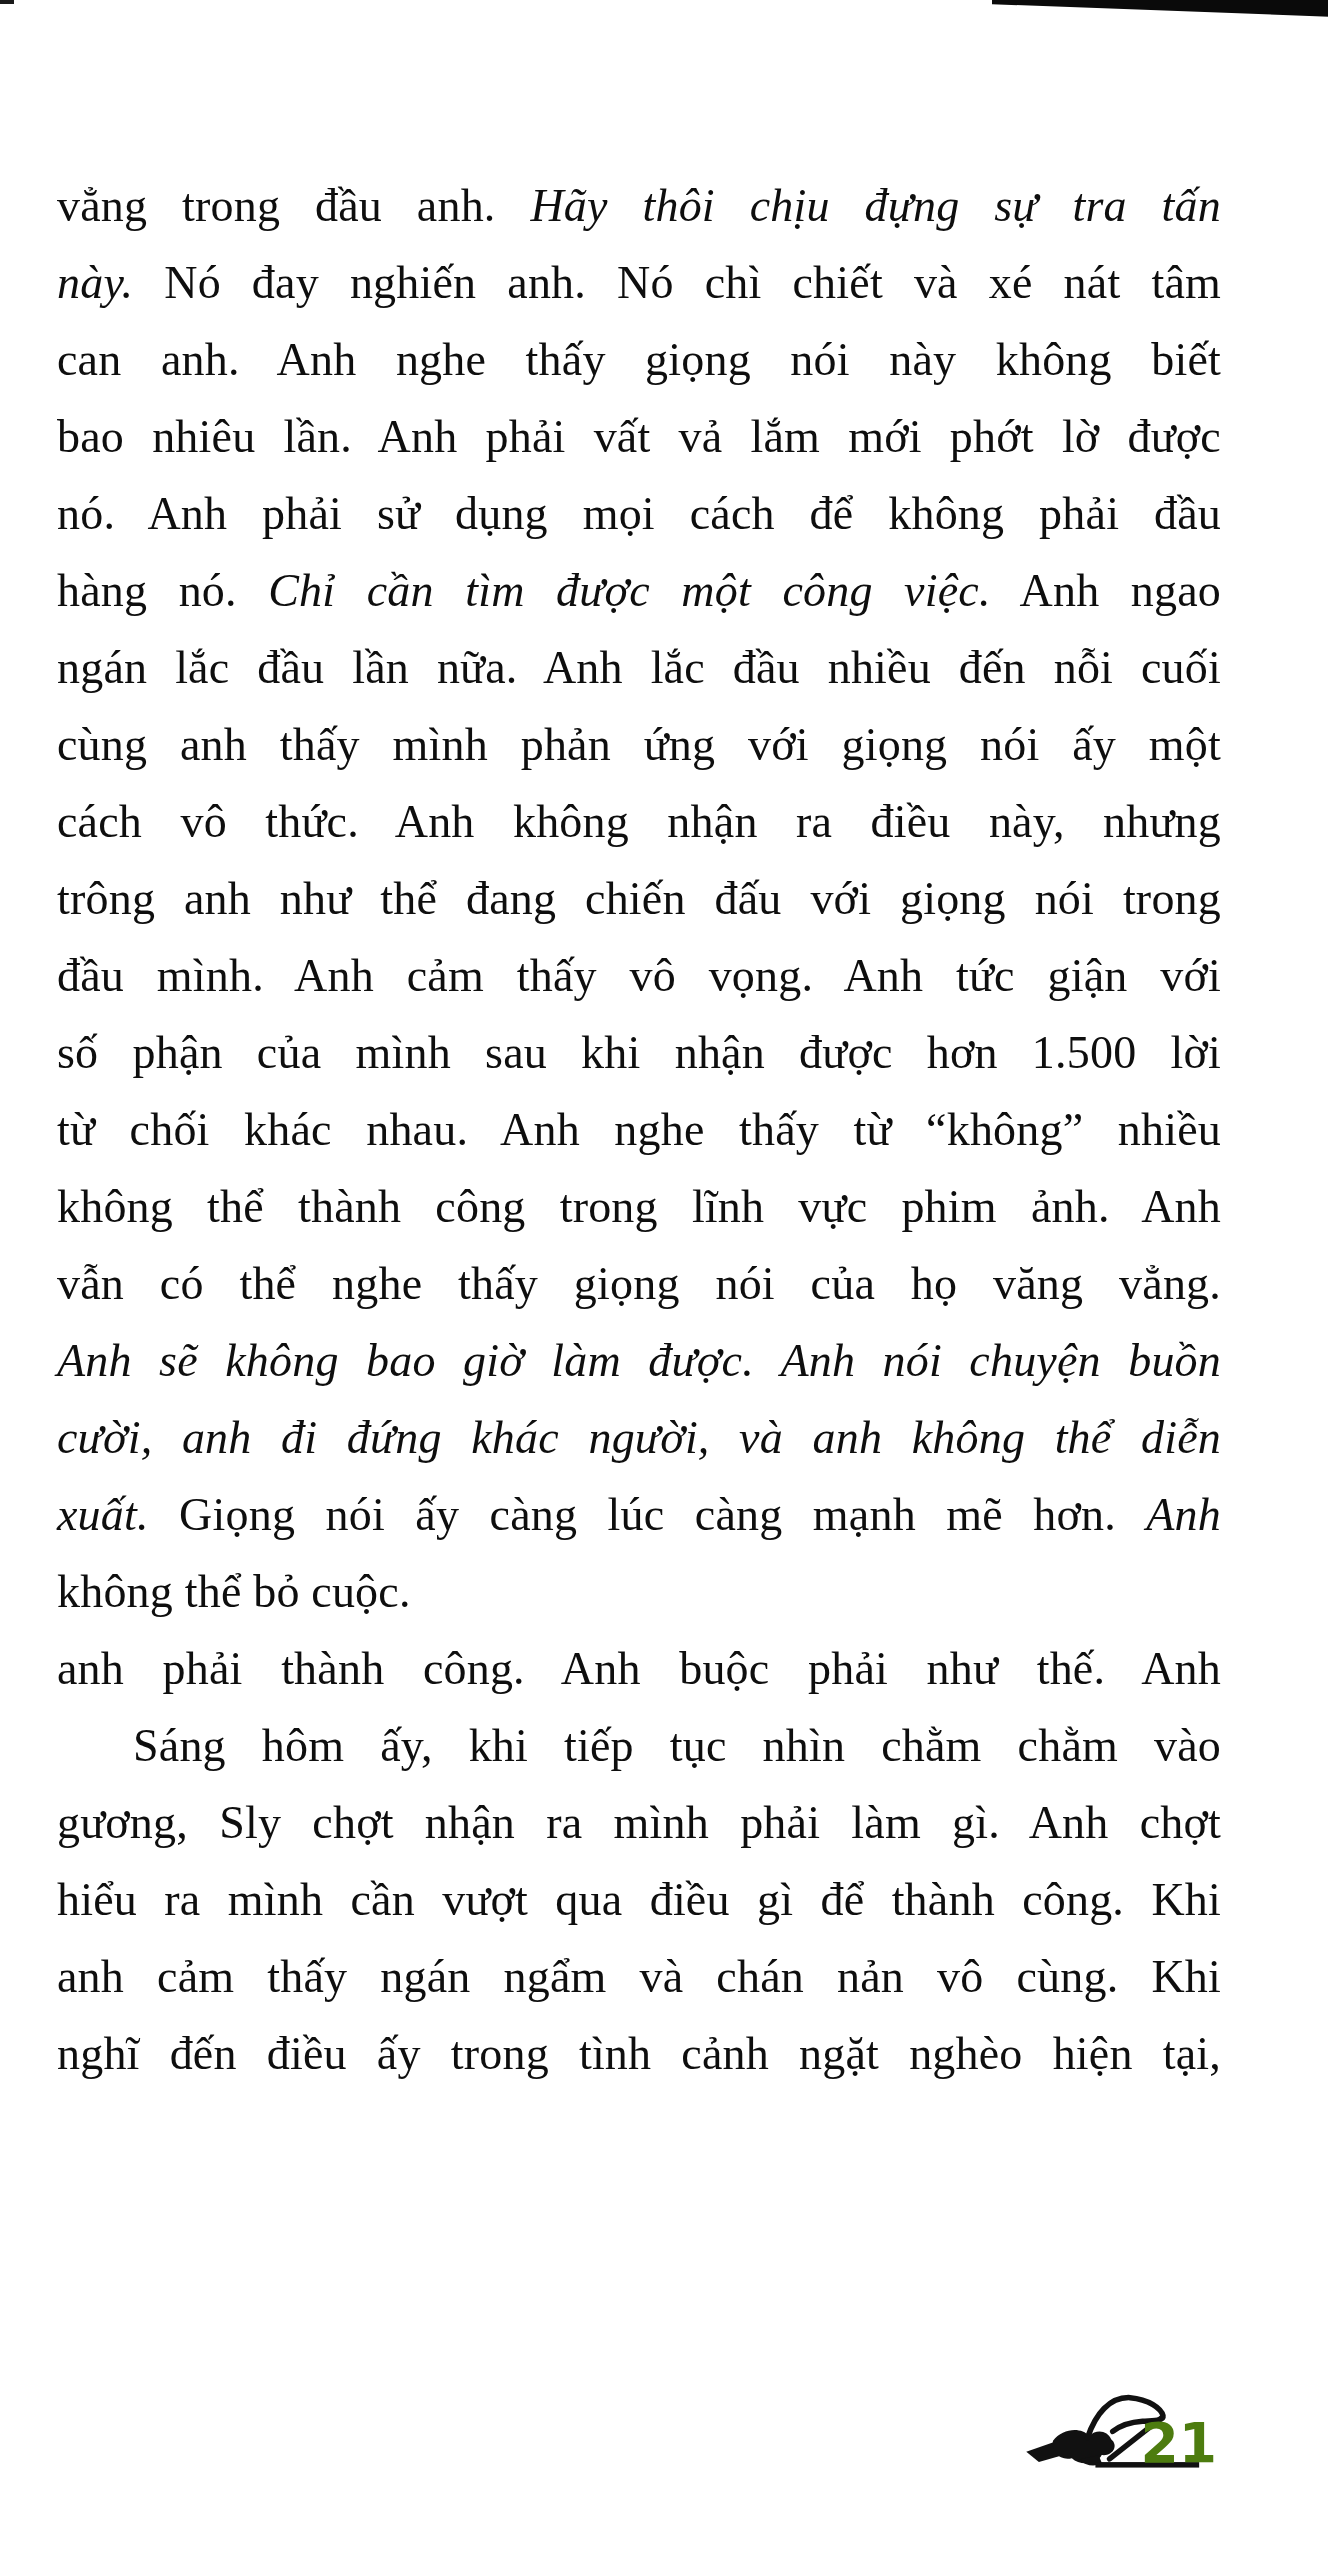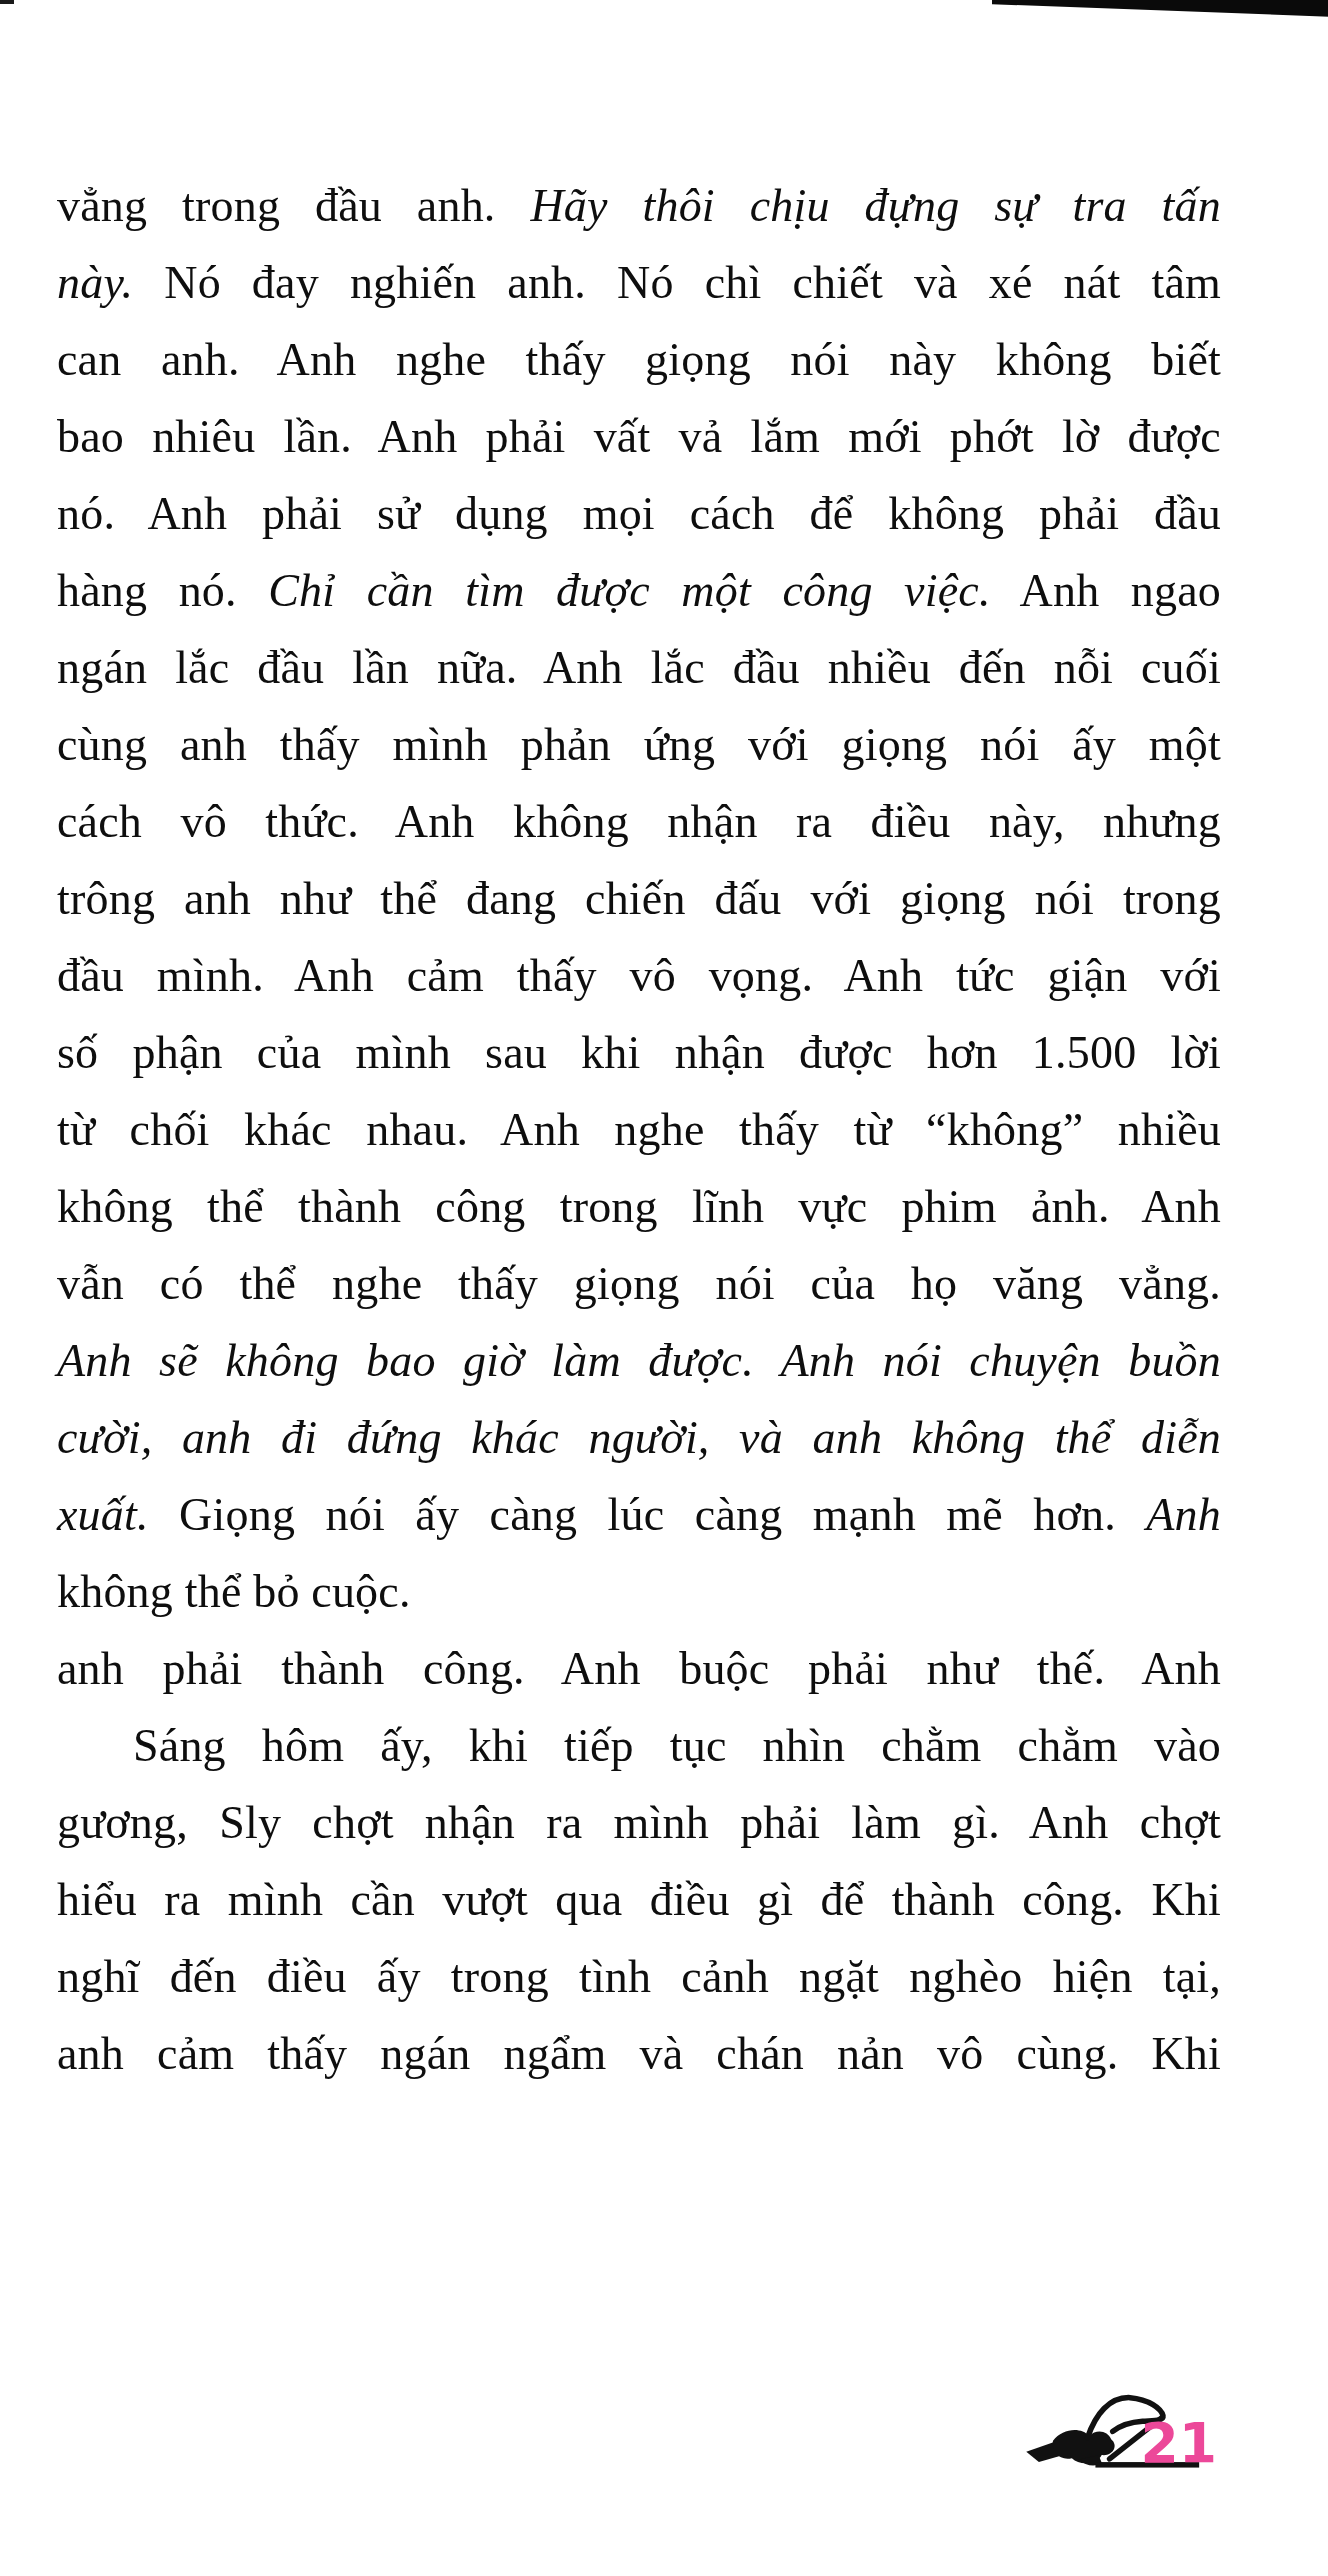--- a/index.html
+++ b/index.html
@@ -69,21 +69,21 @@
     left: 0; top: 0;
   }
   .pn {
     position: absolute;
     right: 7.9px;
     bottom: 6.3px;
     font-family: "DejaVu Sans", "Liberation Sans", sans-serif;
     font-weight: bold;
     font-size: 55px;
     line-height: 1;
-    color: #ec4899;
+    color: #4d7c0f;
   }
 </style>
 </head>
 <body>
 
 <div class="page">
 
   <div class="wedge-tr"></div>
   <div class="mark-tl"></div>
 
@@ -104,22 +104,22 @@
       <div class="line"><span>không thể thành công trong lĩnh vực phim ảnh. Anh</span></div>
       <div class="line"><span>vẫn có thể nghe thấy giọng nói của họ văng vẳng.</span></div>
       <div class="line"><span class="it">Anh sẽ không bao giờ làm được. Anh nói chuyện buồn</span></div>
       <div class="line"><span class="it">cười, anh đi đứng khác người, và anh không thể diễn</span></div>
       <div class="line"><span class="it">xuất.</span><span> Giọng nói ấy càng lúc càng mạnh mẽ hơn. </span><span class="it">Anh</span></div>
       <div class="line last"><span>không thể bỏ cuộc.</span></div>
       <div class="line"><span>anh phải thành công. Anh buộc phải như thế. Anh</span></div>
       <div class="line indent"><span>Sáng hôm ấy, khi tiếp tục nhìn chằm chằm vào</span></div>
       <div class="line"><span>gương, Sly chợt nhận ra mình phải làm gì. Anh chợt</span></div>
       <div class="line"><span>hiểu ra mình cần vượt qua điều gì để thành công. Khi</span></div>
+      <div class="line"><span>anh cảm thấy ngán ngẩm và chán nản vô cùng. Khi</span></div>
       <div class="line"><span>nghĩ đến điều ấy trong tình cảnh ngặt nghèo hiện tại,</span></div>
-      <div class="line"><span>anh cảm thấy ngán ngẩm và chán nản vô cùng. Khi</span></div>
     </div>
 
   <div class="footer">
     <svg width="181" height="88" viewBox="0 0 230 112" xmlns="http://www.w3.org/2000/svg">
       <g fill="#111111" stroke="none">
         <path d="M4,80 L44,66 L58,82 L20,93 Z"></path>
         <path d="M38,66 C50,50 74,48 84,60 C94,50 108,54 112,64 C122,72 114,86 100,84 C94,96 72,98 62,88 C48,92 35,80 38,66 Z"></path>
         <path d="M70,90 C80,98 92,100 100,94 L96,84 Z"></path>
         <rect x="92" y="93" width="132" height="7"></rect>
       </g>

